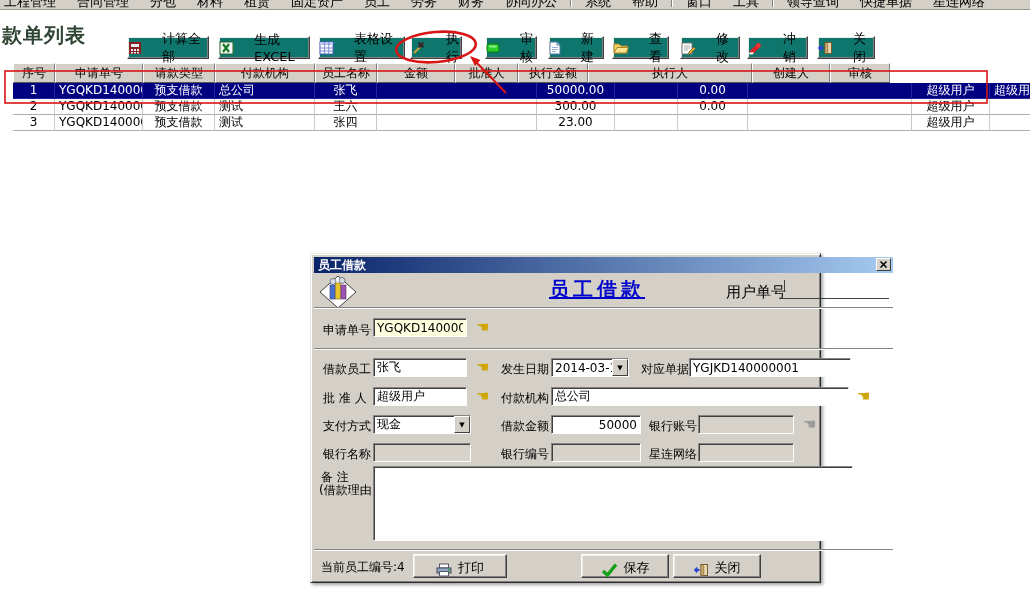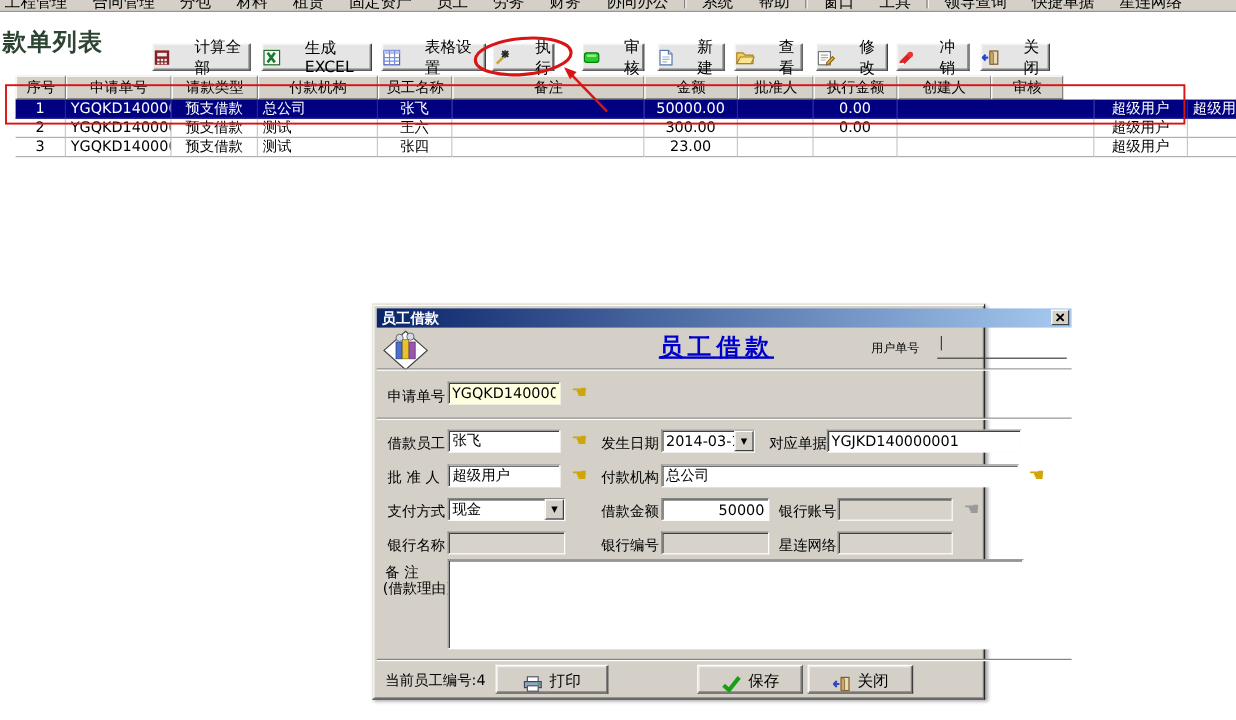--- a/index.html
+++ b/index.html
@@ -9,21 +9,21 @@
   
   .menubar{position:absolute;top:0;left:0;width:1030px;height:9px;background:#d4d0c8;
            border-bottom:1px solid #9a968f;overflow:hidden;box-shadow:0 1px 0 #fff;}
   .menubar .inner{display:flex;gap:21px;padding-left:4px;margin-top:-7px;font-size:13px;white-space:nowrap;}
   .msep{border-left:1px solid #808080;border-right:1px solid #fff;margin:0 -8px;height:14px;}
 
   
   .apptitle{position:absolute;left:2px;top:22px;font-size:20px;font-weight:bold;color:#2e4433;letter-spacing:1px;}
 
   
-  .tbtn{position:absolute;top:36px;height:23px;box-sizing:border-box;background:#e5e5e5;
+  .tbtn{position:absolute;top:36px;height:23px;box-sizing:border-box;background:#0f766e;
         border:1px solid;border-color:#ffffff #404040 #404040 #ffffff;
         box-shadow:inset -1px -1px 0 #808080,inset 1px 1px 0 #eeebe6;
         display:flex;align-items:center;justify-content:center;gap:20px;font-size:13px;cursor:default;}
   .tbtn svg{flex:0 0 auto;}
 
   
   .grid{position:absolute;left:13px;top:63px;}
   .hrow{display:flex;height:20px;}
   .hcell{box-sizing:border-box;background:#d4d0c8;border-top:1px solid #fff;border-left:1px solid #fff;
          border-right:1px solid #808080;border-bottom:1px solid #565656;
@@ -191,24 +191,24 @@
   <span>关闭</span>
 </div>
 
 <div class="grid">
   <div class="hrow">
     <div class="hcell w0">序号</div>
     <div class="hcell w1">申请单号</div>
     <div class="hcell w2">请款类型</div>
     <div class="hcell w3">付款机构</div>
     <div class="hcell w4">员工名称</div>
-    <div class="hcell w5">备注</div>
     <div class="hcell w6">金额</div>
     <div class="hcell w7">批准人</div>
     <div class="hcell w8">执行金额</div>
+    <div class="hcell w9">执行人</div>
     <div class="hcell w10">创建人</div>
     <div class="hcell w11">审核</div>
   </div>
   <div class="drow sel">
     <div class="dcell w0 ctr">1</div>
     <div class="dcell w1">YGQKD140000003</div>
     <div class="dcell w2 ctr">预支借款</div>
     <div class="dcell w3">总公司</div>
     <div class="dcell w4 ctr">张飞</div>
     <div class="dcell w5"></div>
@@ -261,21 +261,21 @@
 
   <svg style="position:absolute;left:6px;top:20px;" width="42" height="36">
     <polygon points="21,2 39,18 21,34 3,18" fill="#fff" stroke="#444"></polygon>
     <rect x="13" y="11" width="5" height="14" fill="#4a6fd0" stroke="#283b77" stroke-width=".6"></rect>
     <rect x="18.5" y="9" width="5" height="16" fill="#e8c22a" stroke="#8a6f12" stroke-width=".6"></rect>
     <rect x="24" y="11" width="5" height="14" fill="#9a55b0" stroke="#5a2f6a" stroke-width=".6"></rect>
     <circle cx="16" cy="7.5" r="3" fill="#d5dae9" stroke="#555" stroke-width=".7"></circle>
     <circle cx="25" cy="6.5" r="3" fill="#d5dae9" stroke="#555" stroke-width=".7"></circle>
   </svg>
   <div class="lbl" style="left:238px;top:22px;font-size:20px;font-weight:bold;color:#0000cc;letter-spacing:4px;text-decoration:underline;">员工借款</div>
-  <div class="lbl" style="left:415px;top:29px;font-size:10px;">用户单号</div>
+  <div class="lbl" style="left:415px;top:29px;font-size:15px;">用户单号</div>
   <div class="caret" style="left:473px;top:26px;"></div>
   <div class="userline" style="left:470px;top:30px;width:108px;height:14px;"></div>
   <div class="hline" style="left:3px;top:53px;width:579px;"></div>
 
   <div class="lbl" style="left:12px;top:68px;">申请单号</div>
   <input class="tf yellow" style="left: 62px; top: 64px; width: 94px;" value="YGQKD140000003">
   <div class="hand" style="left:165px;top:66px;">☚</div>
   <div class="hline" style="left:3px;top:94px;width:579px;"></div>
 
   <div class="lbl" style="left:12px;top:107px;">借款员工</div>

